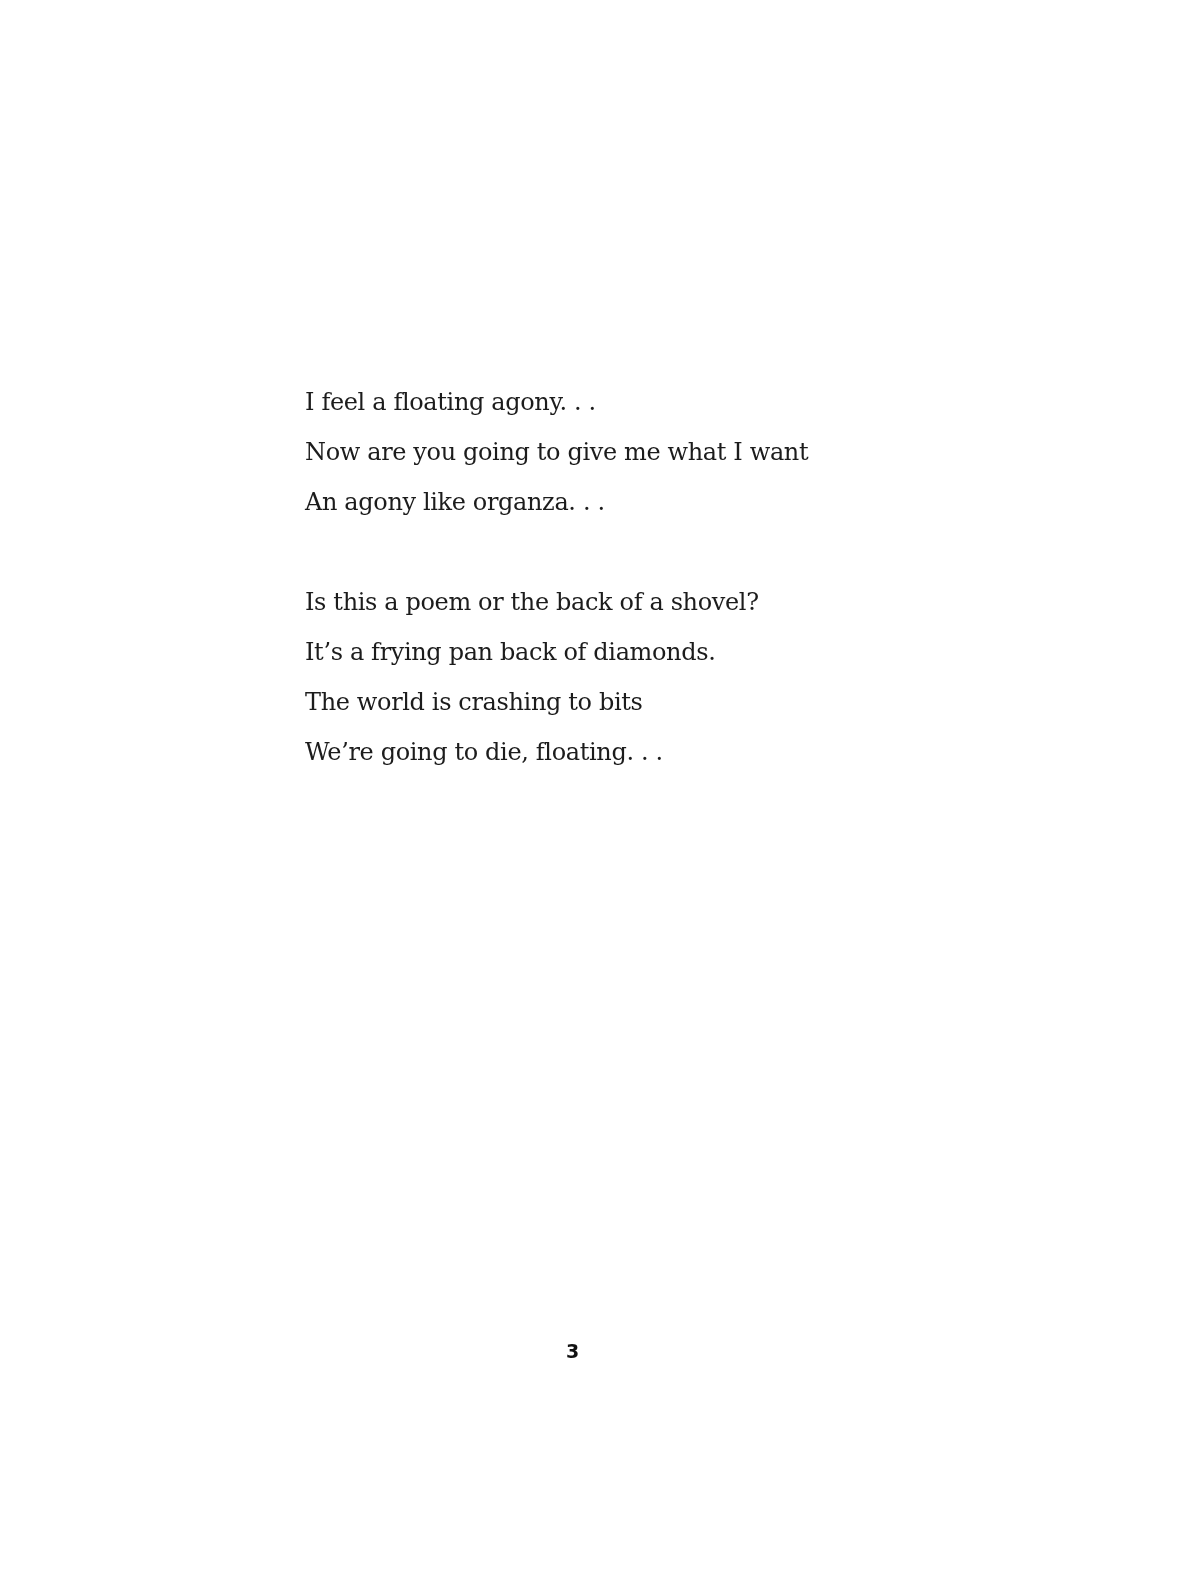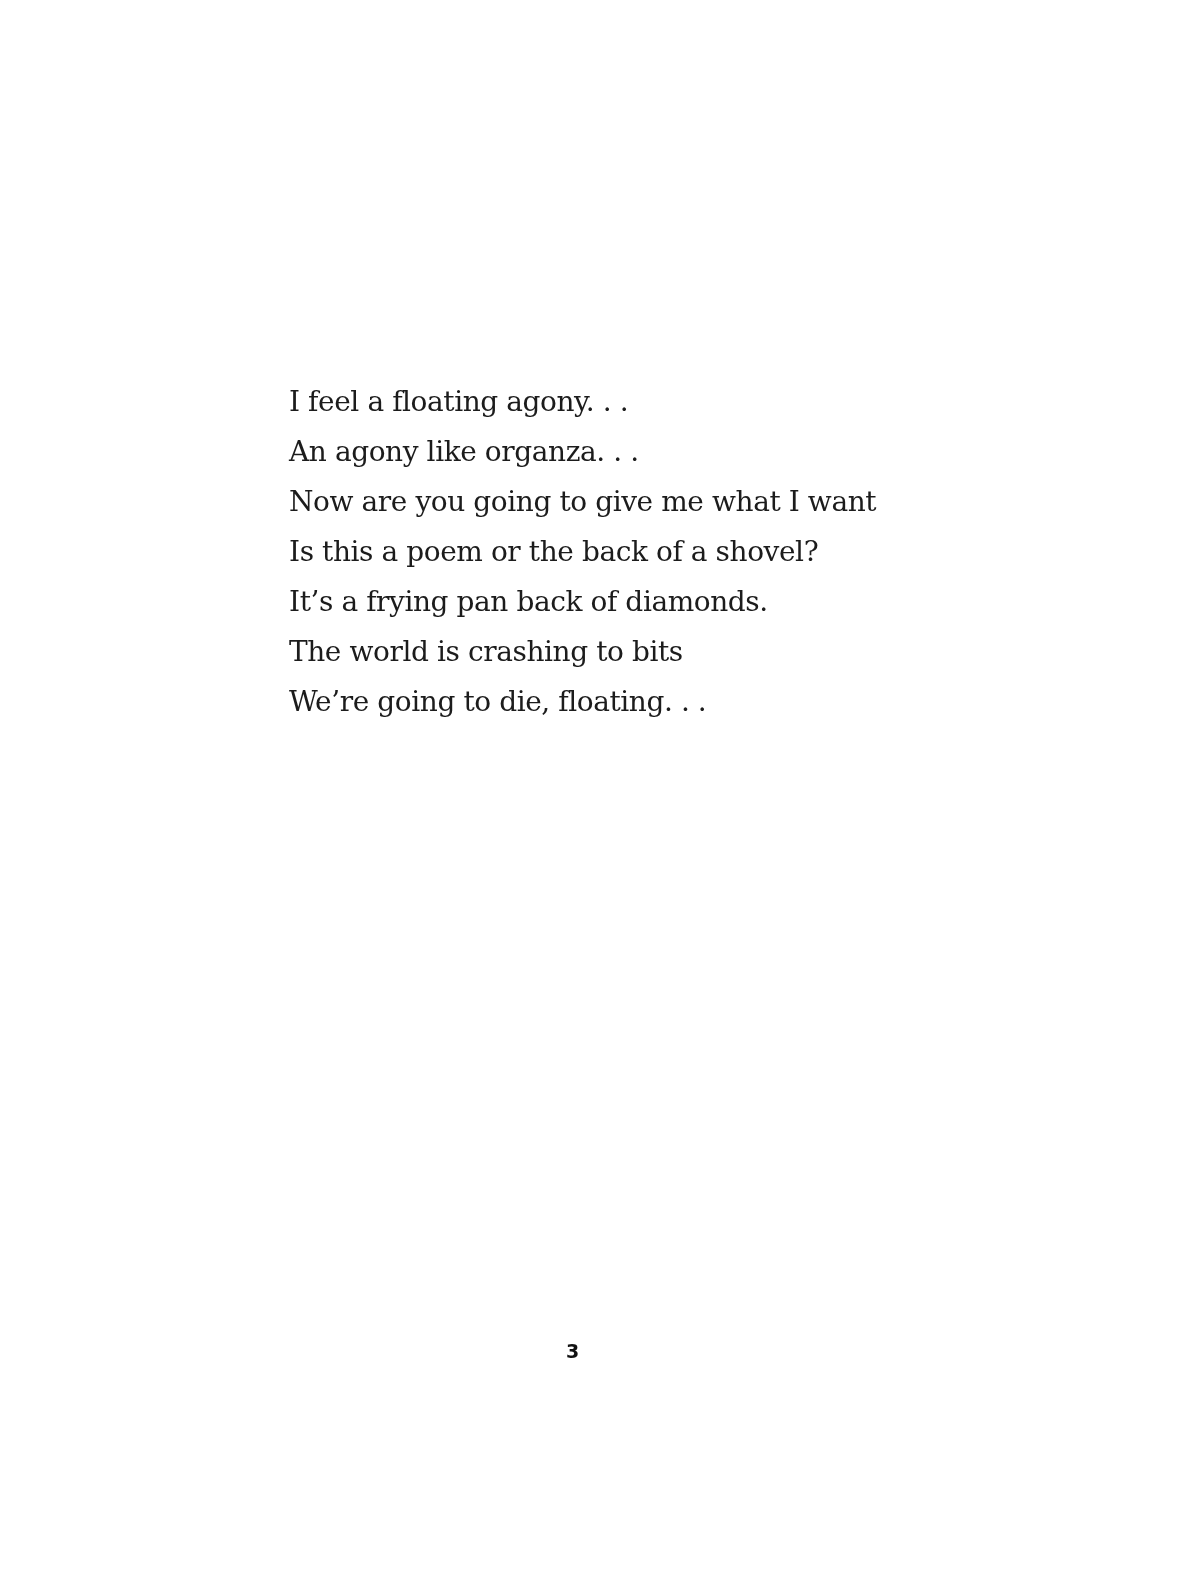--- a/index.html
+++ b/index.html
@@ -10,54 +10,55 @@
     .page {
       position: relative;
       width: 1190px;
       height: 1587px;
       background: #ffffff;
       overflow: hidden;
       font-family: "DejaVu Serif", serif;
     }
     .poem {
       position: absolute;
-      left: 289px;
+      left: 305px;
       top: 377px;
-      font-size: 28px;
+      font-size: 24px;
       line-height: 50px;
       letter-spacing: -0.015em;
       color: #1c1c1c;
       white-space: nowrap;
     }
     .poem p {
       margin: 0;
     }
     .stanza-gap {
+      margin-top: 50px;
     }
     .page-number {
       position: absolute;
       left: 540px;
       top: 1340px;
       width: 65px;
       text-align: center;
       font-family: "DejaVu Sans", sans-serif;
       font-weight: 700;
       font-size: 19px;
       color: #111111;
     }
   </style>
 </head>
 <body>
 
 <div class="page">
   <div class="poem">
     <div class="stanza">
       <p>I feel a floating agony. . .</p>
+      <p>Now are you going to give me what I want</p>
       <p>An agony like organza. . .</p>
-      <p>Now are you going to give me what I want</p>
     </div>
     <div class="stanza stanza-gap">
       <p>Is this a poem or the back of a shovel?</p>
       <p>It’s a frying pan back of diamonds.</p>
       <p>The world is crashing to bits</p>
       <p>We’re going to die, floating. . .</p>
     </div>
   </div>
   <div class="page-number">3</div>
 </div>

